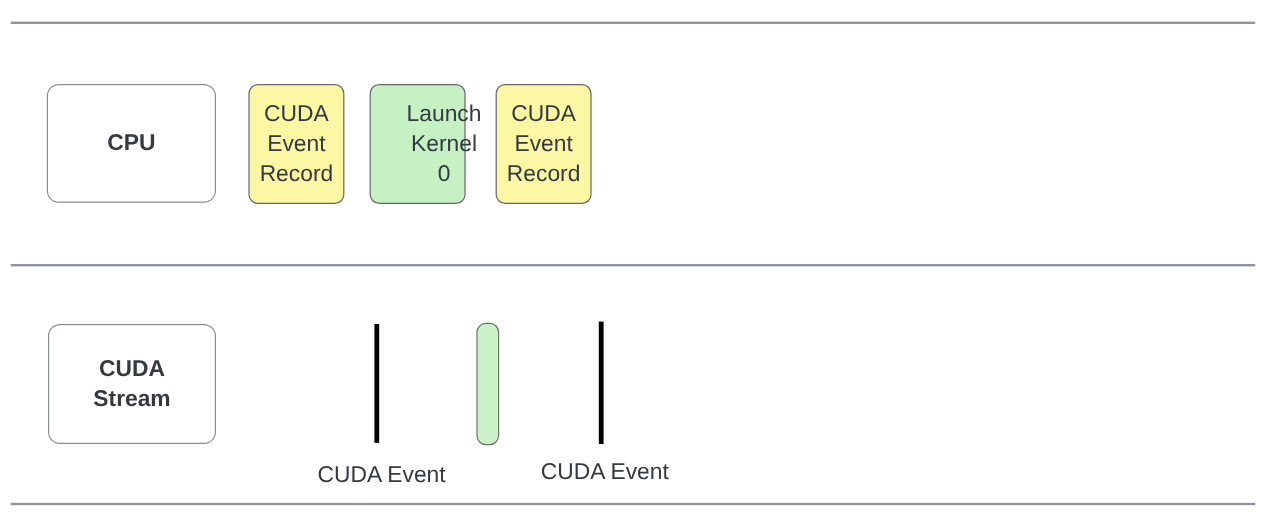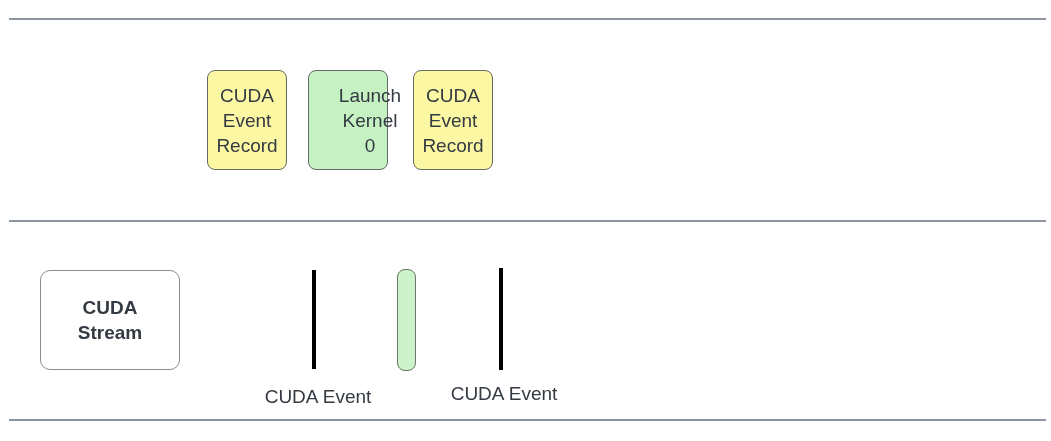--- a/index.html
+++ b/index.html
@@ -92,20 +92,21 @@
 </style>
 </head>
 <body>
 
 <div id="canvas">
 
   <div class="divider top"></div>
   <div class="divider middle"></div>
   <div class="divider bottom"></div>
 
+  <div id="cpu-box" class="lane-box">CPU</div>
 
   <div id="step-0" class="step-box" style="background: rgb(251, 247, 163);">CUDA
 Event
 Record</div>
 
   <div id="step-1" class="step-box" style="background: rgb(197, 241, 195); padding-left: 44px;">Launch
 Kernel
 0</div>
 
   <div id="step-2" class="step-box" style="background: rgb(251, 247, 163);">CUDA

